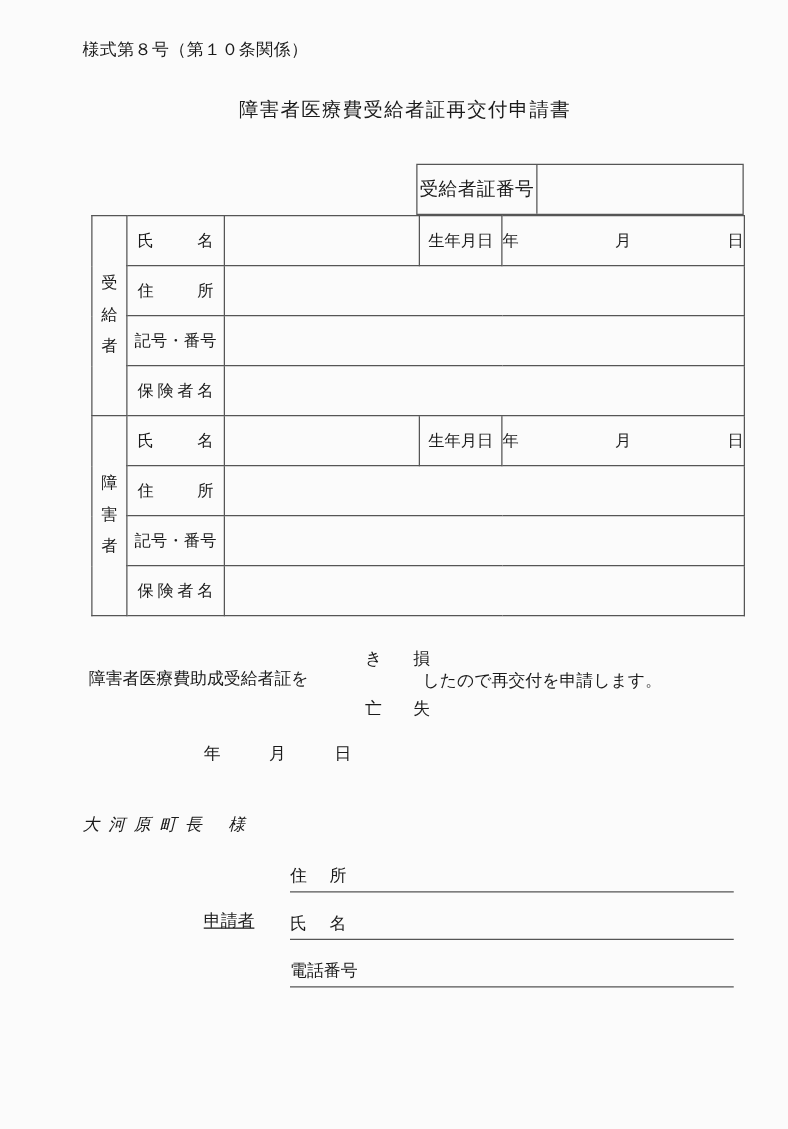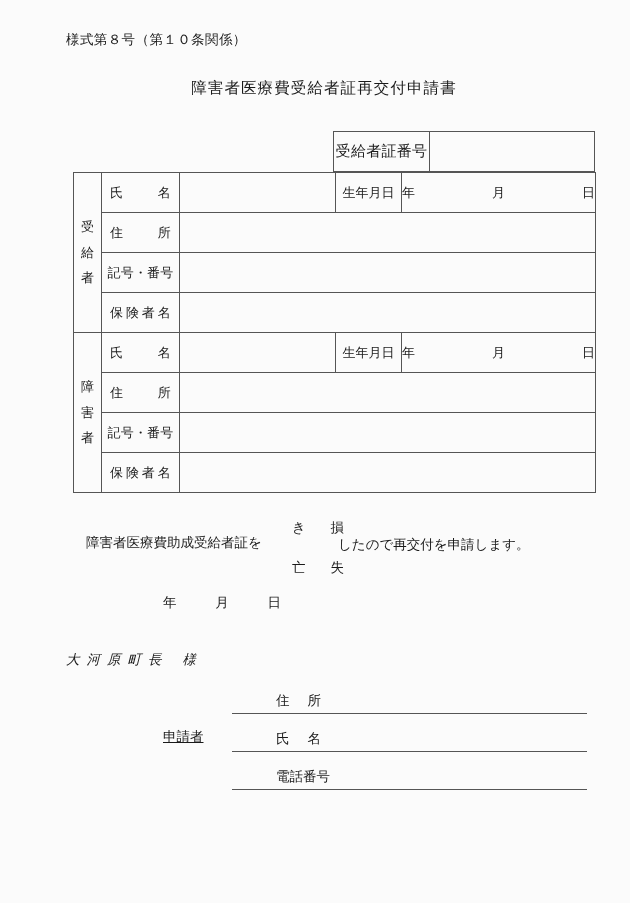--- a/index.html
+++ b/index.html
@@ -130,21 +130,21 @@
   }
   .dob-ymd {
     display: flex;
     justify-content: space-between;
     font-size: 13px;
   }
 
   
   .statement {
     position: absolute;
-    left: 86px;
+    left: 71px;
     top: 534px;
     font-size: 13.5px;
     white-space: nowrap;
   }
   .choice-stack {
     position: absolute;
     left: 292px;
     top: 517px;
     font-size: 13.5px;
     line-height: 20px;
@@ -214,21 +214,20 @@
   }
   .field-row.r1 { top: 0px; }
   .field-row.r2 { top: 38px; text-align: center; }
   .field-row.r3 { top: 76px; }
   .field-name {
     position: absolute;
     left: 0;
     bottom: 3px;
     font-size: 13.5px;
     white-space: nowrap;
-    margin-left: 44px;
   }
   .field-name.sp {
     letter-spacing: 0;
   }
   .field-name .gap {
     display: inline-block;
     width: 18px;
   }
   .field-value {
     position: absolute;

